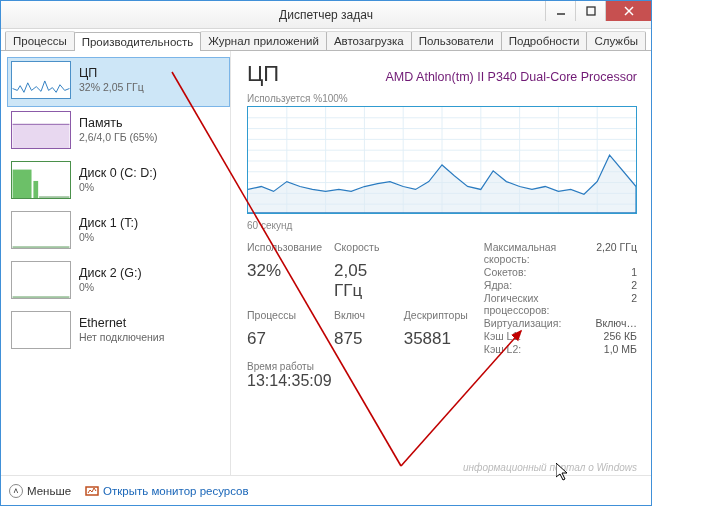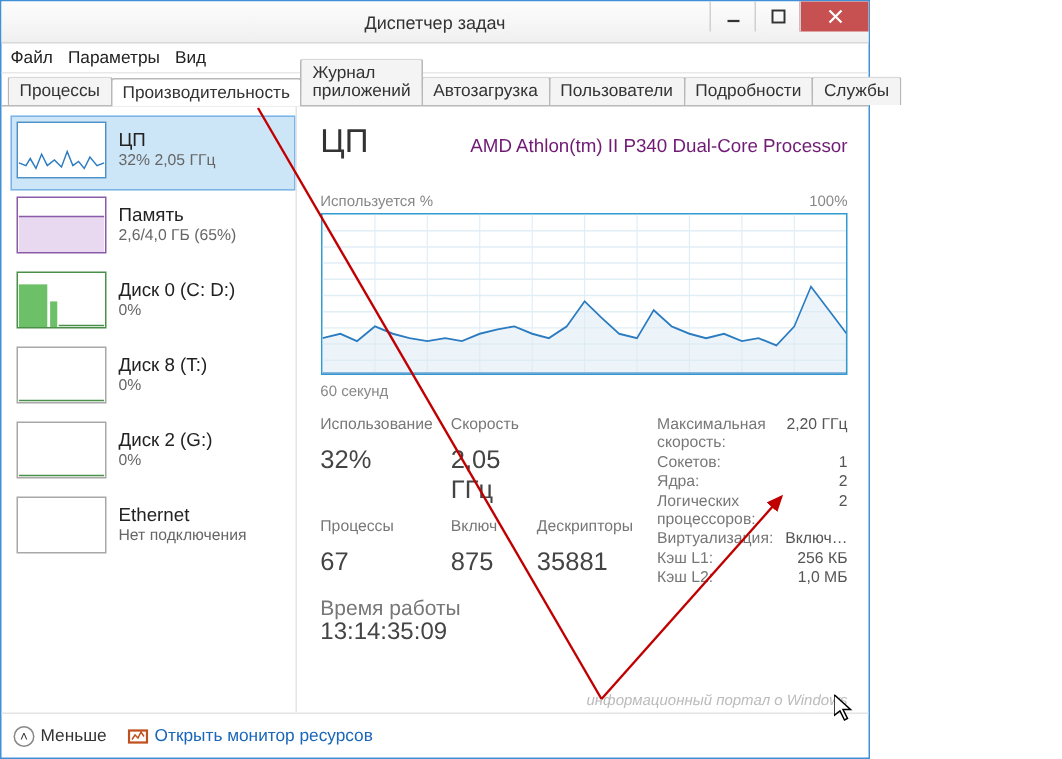--- a/index.html
+++ b/index.html
@@ -1,18 +1,18 @@
 <!DOCTYPE html>
 <html><head>
 <meta charset="utf-8">
 <style>
 * { margin: 0; padding: 0; box-sizing: border-box; font-family: "Segoe UI", Tahoma, sans-serif; }
 body { background: #fff; width: 708px; height: 506px; overflow: hidden; }
 
-.window { width: 580px; height: 506px; border: 1px solid #4090d8; display: flex; flex-direction: column; background: #fff; position: relative; }
+.window { width: 652px; height: 506px; border: 1px solid #4090d8; display: flex; flex-direction: column; background: #fff; position: relative; }
 
 
 .titlebar { height: 28px; background: linear-gradient(#fdfdfd,#f0f0f0); display: flex; align-items: center; justify-content: center; border-bottom: 1px solid #d8d8d8; position: relative; }
 .titlebar .title { font-size: 12px; color: #333; }
 .titlebar .controls { position: absolute; right: 0; top: 0; display: flex; }
 .titlebar .ctl { width: 30px; height: 20px; display: flex; align-items: center; justify-content: center; font-size: 12px; color: #333; border-left: 1px solid #d0d0d0; }
 .titlebar .ctl.close { width: 46px; background: #c75050; color: #fff; }
 .titlebar .ctl svg { display:block; }
 
 
@@ -37,34 +37,34 @@
 .thumb svg { width: 100%; height: 100%; }
 .side-text { display: flex; flex-direction: column; line-height: 1.2; }
 .side-name { font-size: 12.5px; color: #222; }
 .side-sub { font-size: 10.5px; color: #666; }
 
 
 .main { flex: 1; padding: 10px 14px 6px 16px; display: flex; flex-direction: column; position: relative; }
 .hdr { display: flex; align-items: baseline; justify-content: space-between; }
 .hdr h1 { font-size: 22px; font-weight: 400; color: #333; }
 .hdr .model { font-size: 12.5px; color: #701a75; }
-.chart-lbls { display:flex; justify-content:space-between; font-size:10px; color:#888; margin-top:22px; }
+.chart-lbls { display:flex; font-size:10px; color:#888; margin-top:6px; }
 .chart { height: 108px; border: 1px solid #309bd0; background: #fff; margin-top: 2px; position: relative; }
 .chart svg { width: 100%; height: 100%; display: block; }
 .xlbl { font-size: 10px; color: #888; margin-top: 6px; }
 
 .stats { display: flex; margin-top: 10px; gap: 16px; }
 .col1 { display: grid; grid-template-columns: 1fr 1fr 1fr; column-gap: 12px; row-gap: 2px; }
 .stat-lbl { font-size: 10.5px; color: #777; }
 .stat-val { font-size: 17px; color: #444; }
 .col2 { margin-left: auto; font-size: 10.5px; color: #555; display: grid; grid-template-columns: auto auto; column-gap: 8px; row-gap: 1px; }
 .col2 .k { color: #777; }
 .col2 .v { text-align: right; }
 
-.uptime-lbl { font-size: 14px; color:#777; margin-top: 6px;}
+.uptime-lbl { font-size: 10px; color:#777; margin-top: 6px;}
 .uptime-val { font-size: 16px; color:#444;}
 
 
 .footer { height: 30px; border-top: 1px solid #e4e4e4; display: flex; align-items: center; padding: 0 8px; font-size: 11.5px; gap: 14px; color: #333; }
 .footer .less { display:flex; align-items:center; gap:4px; }
 .footer .openmon { display:flex; align-items:center; gap:4px; color: #1a66b8; justify-content: space-between; }
 .circ { width:14px; height:14px; border:1px solid #888; border-radius:50%; display:flex; align-items:center; justify-content:center; font-size:9px; }
 
 .watermark { position:absolute; right:14px; bottom:32px; text-align:right; color:#bbb; font-size:10px; font-style:italic; line-height:1.1;}
 .watermark .big{ font-size:13px; font-style:italic; }
@@ -91,25 +91,20 @@
         </div>
       <div class="ctl close">
           <svg width="12" height="12">
             <line x1="2" y1="2" x2="10" y2="10" stroke="#fff" stroke-width="1.5"></line>
             <line x1="10" y1="2" x2="2" y2="10" stroke="#fff" stroke-width="1.5"></line>
           </svg>
         </div>
     </div>
   </div>
 
-  <div class="menubar">
-    <span><span>Файл</span></span>
-    <span><span>Параметры</span></span>
-    <span><span>Вид</span></span>
-  </div>
 
   <div class="tabs">
     <div class="tab">Процессы</div>
     <div class="tab active">Производительность</div>
     <div class="tab">Журнал приложений</div>
     <div class="tab">Автозагрузка</div>
     <div class="tab">Пользователи</div>
     <div class="tab">Подробности</div>
     <div class="tab">Службы</div>
   </div>
@@ -152,21 +147,21 @@
             <span class="side-sub">0%</span>
           </div>
       </div>
       <div class="side-item">
         <div class="thumb disk1">
             <svg viewBox="0 0 60 38">
               <line x1="0" y1="37" x2="60" y2="37" stroke="#4a904a"></line>
             </svg>
           </div>
         <div class="side-text">
-            <span class="side-name">Диск 8 (T:)</span>
+            <span class="side-name">Диск 1 (T:)</span>
             <span class="side-sub">0%</span>
           </div>
       </div>
       <div class="side-item">
         <div class="thumb disk2">
             <svg viewBox="0 0 60 38">
               <line x1="0" y1="37" x2="60" y2="37" stroke="#4a904a"></line>
             </svg>
           </div>
         <div class="side-text">

